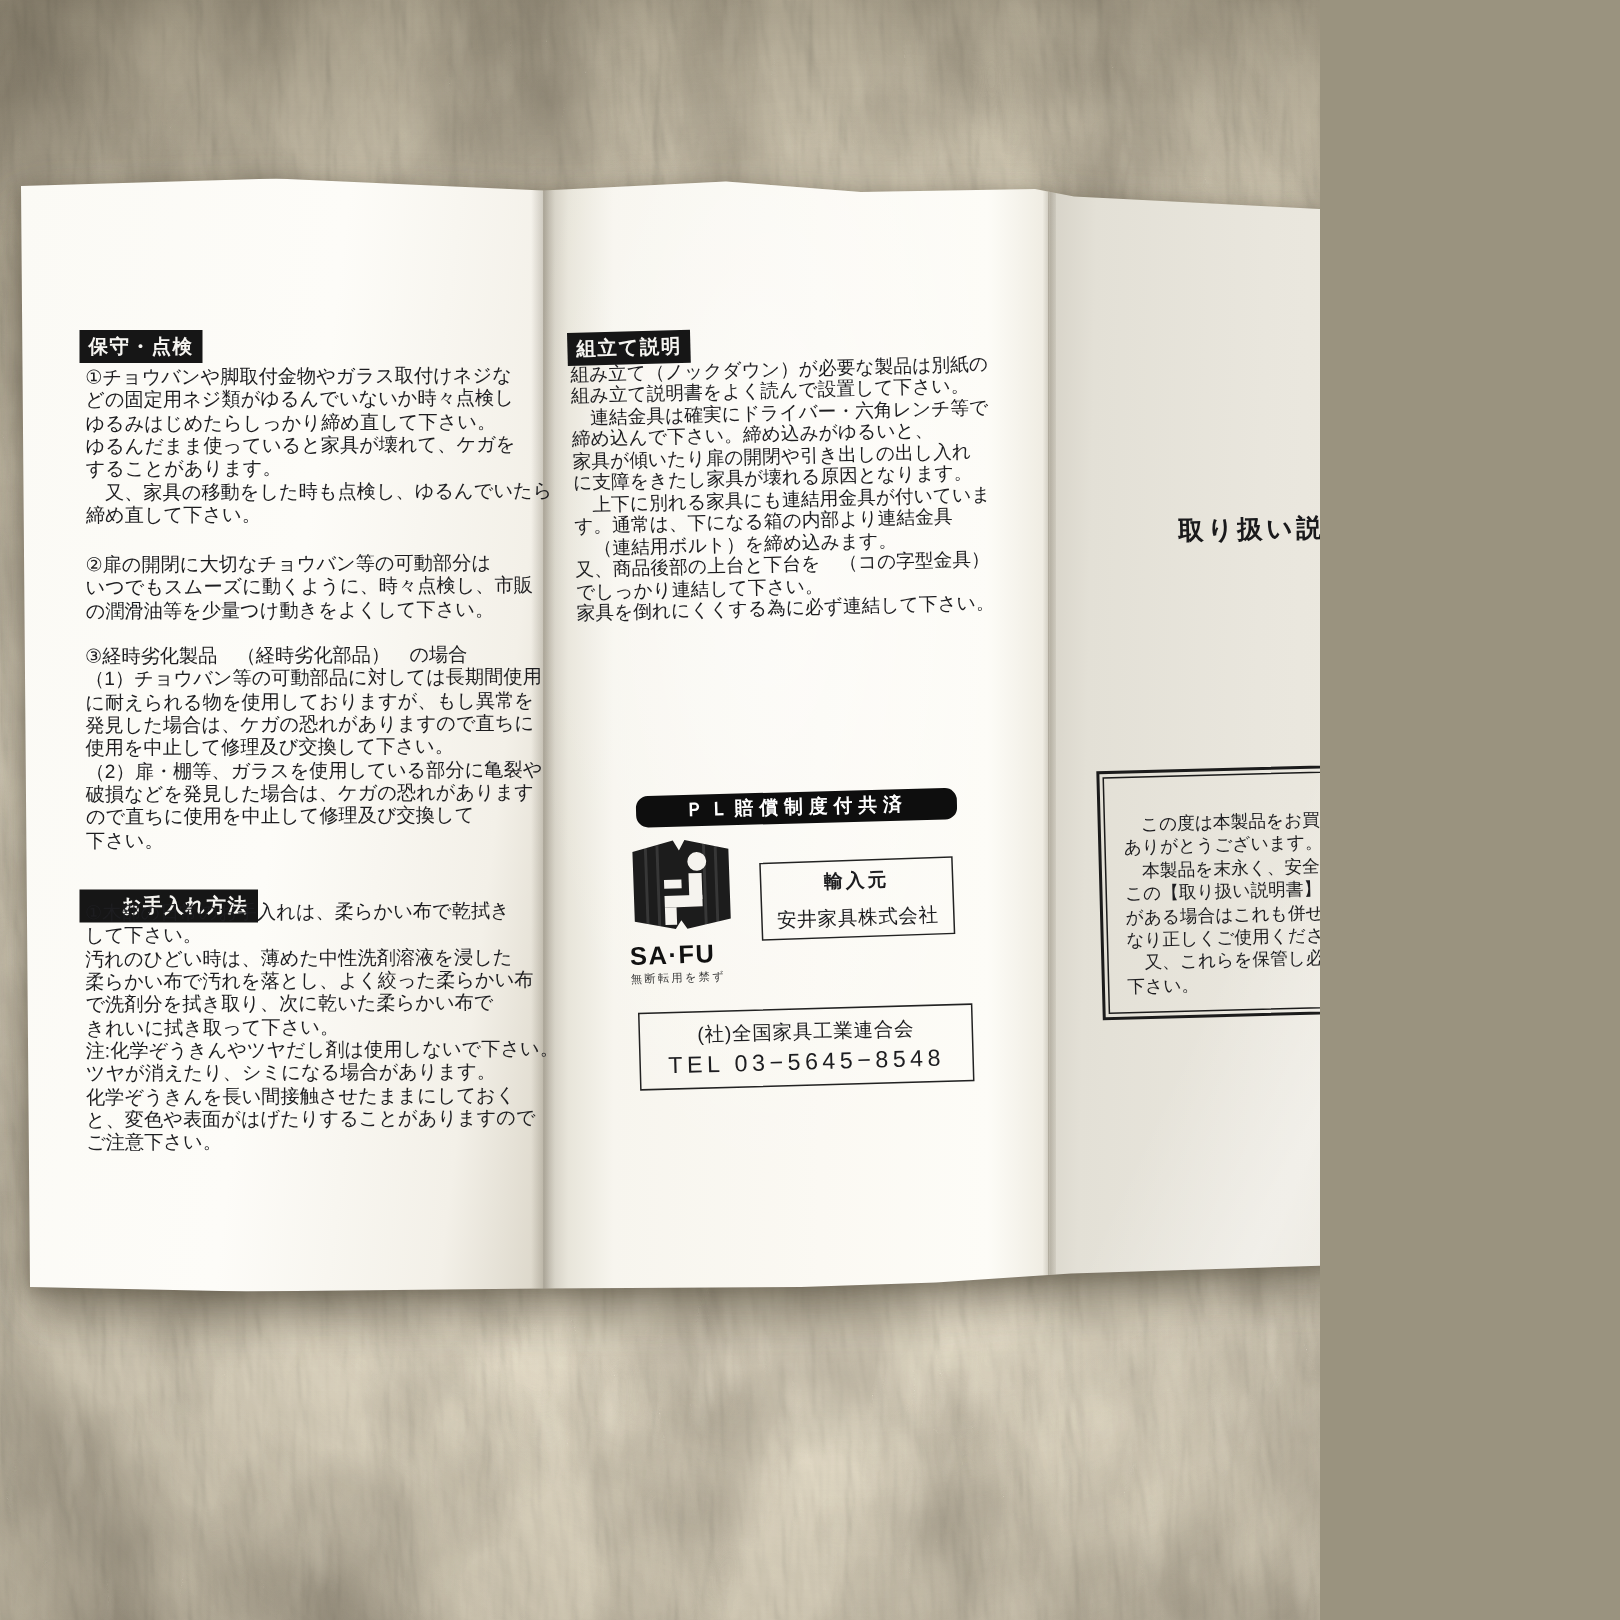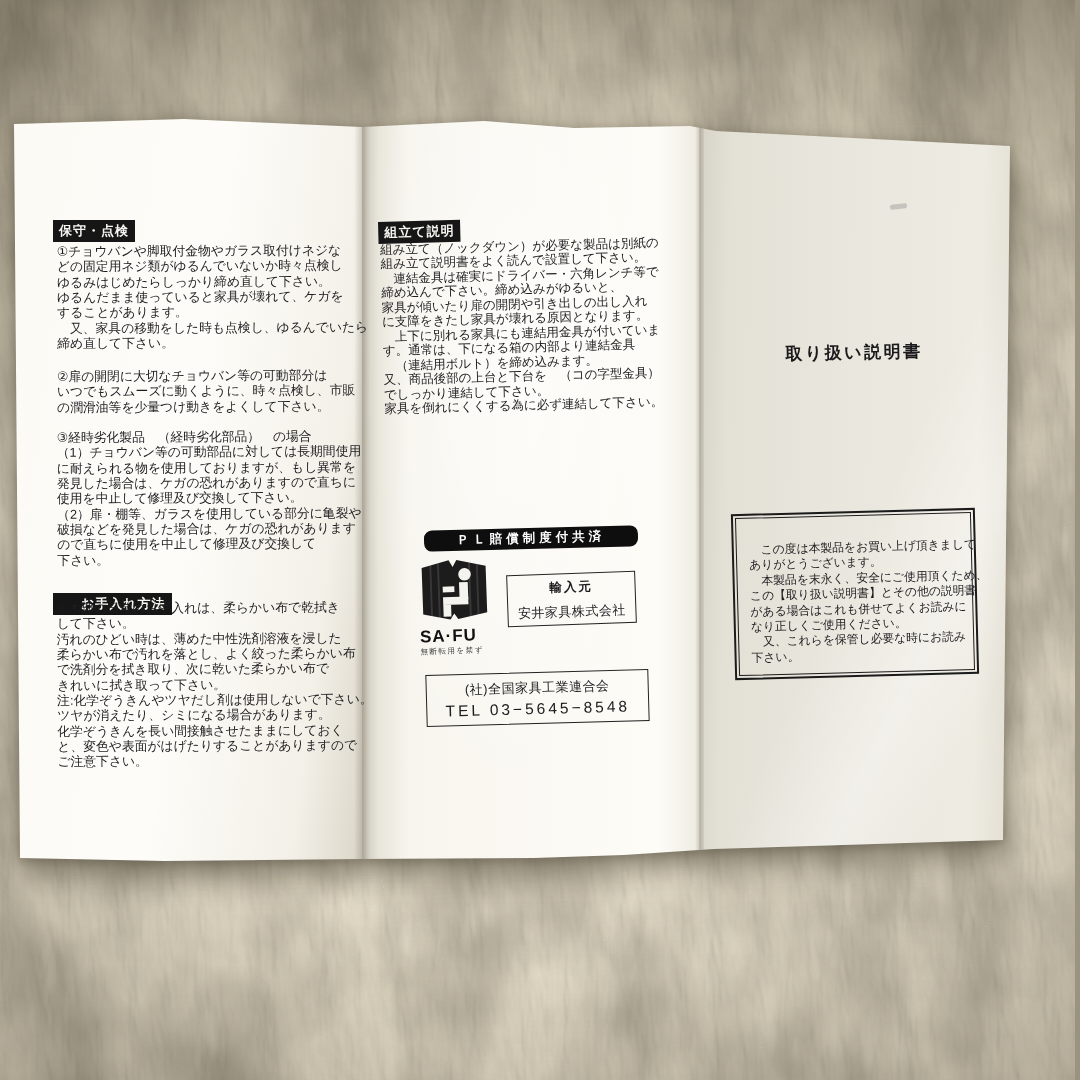--- a/index.html
+++ b/index.html
@@ -1,17 +1,17 @@
 <!DOCTYPE html>
 <html><head>
 <meta charset="utf-8">
 <style>
   html,body{margin:0;padding:0;background:#9a937f;}
   .stage{
-    position:relative;width:1075px;height:1080px;overflow:hidden;
+    position:relative;width:880px;height:1080px;overflow:hidden;
     font-family:"Liberation Sans","DejaVu Sans",sans-serif;
     color:#1d1d20;
   }
   .carpet{position:absolute;left:0;top:0;width:1080px;height:1080px;}
   .carpet-tint{
     position:absolute;left:0;top:0;width:1080px;height:1080px;
     background:
       radial-gradient(ellipse at 52% 48%, rgba(0,0,0,0) 52%, rgba(72,65,50,0.30) 100%),
       linear-gradient(180deg, rgba(108,101,83,0.38) 0%, rgba(140,133,114,0.20) 15%,
                       rgba(180,173,154,0.06) 42%, rgba(205,199,183,0.00) 68%, rgba(150,143,124,0.10) 100%);

